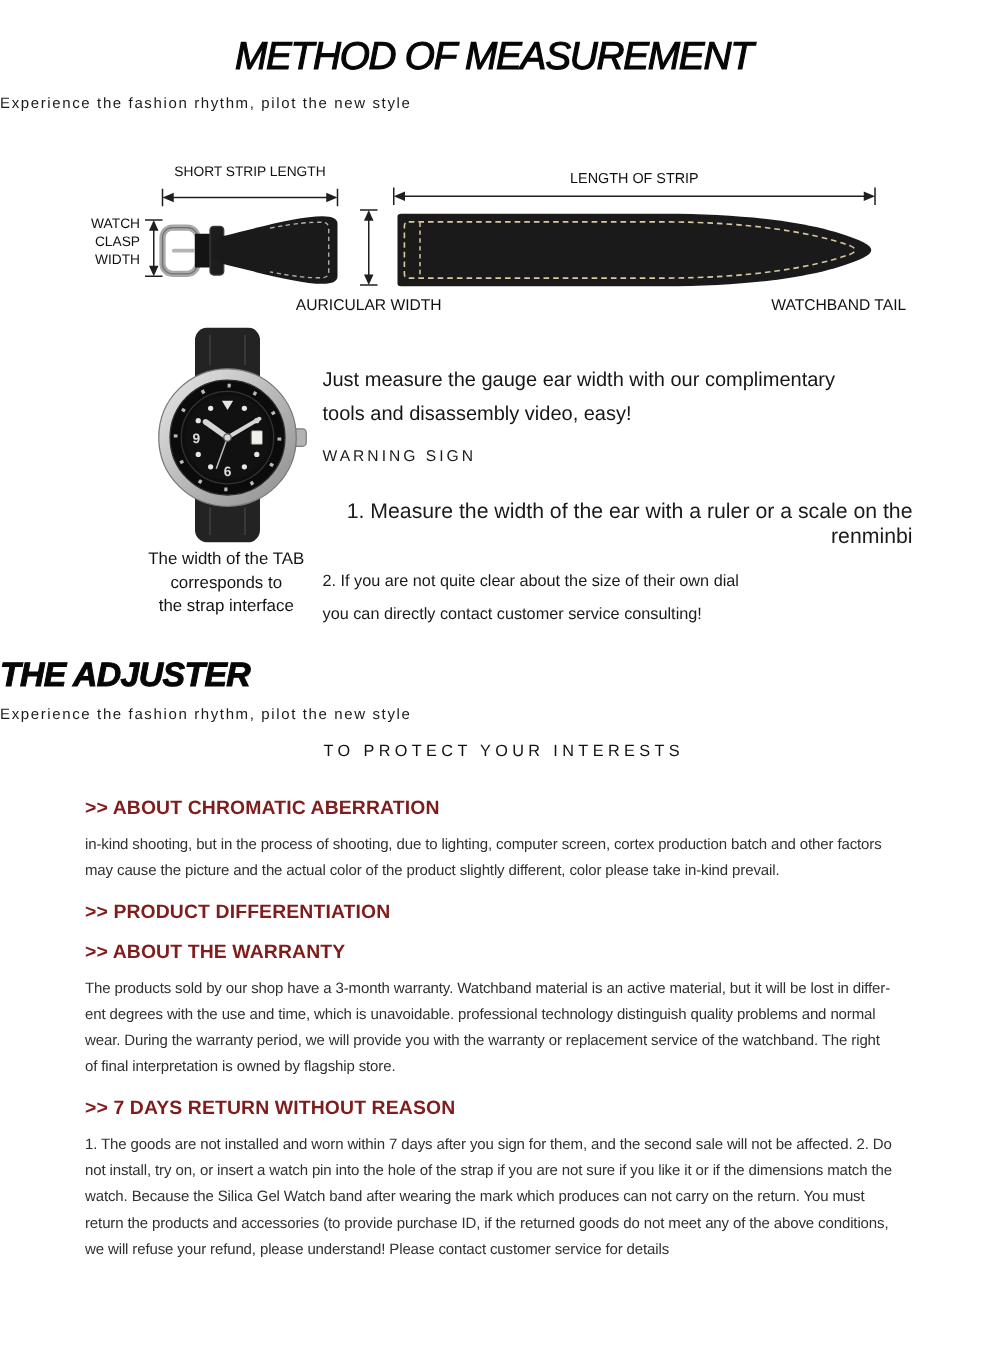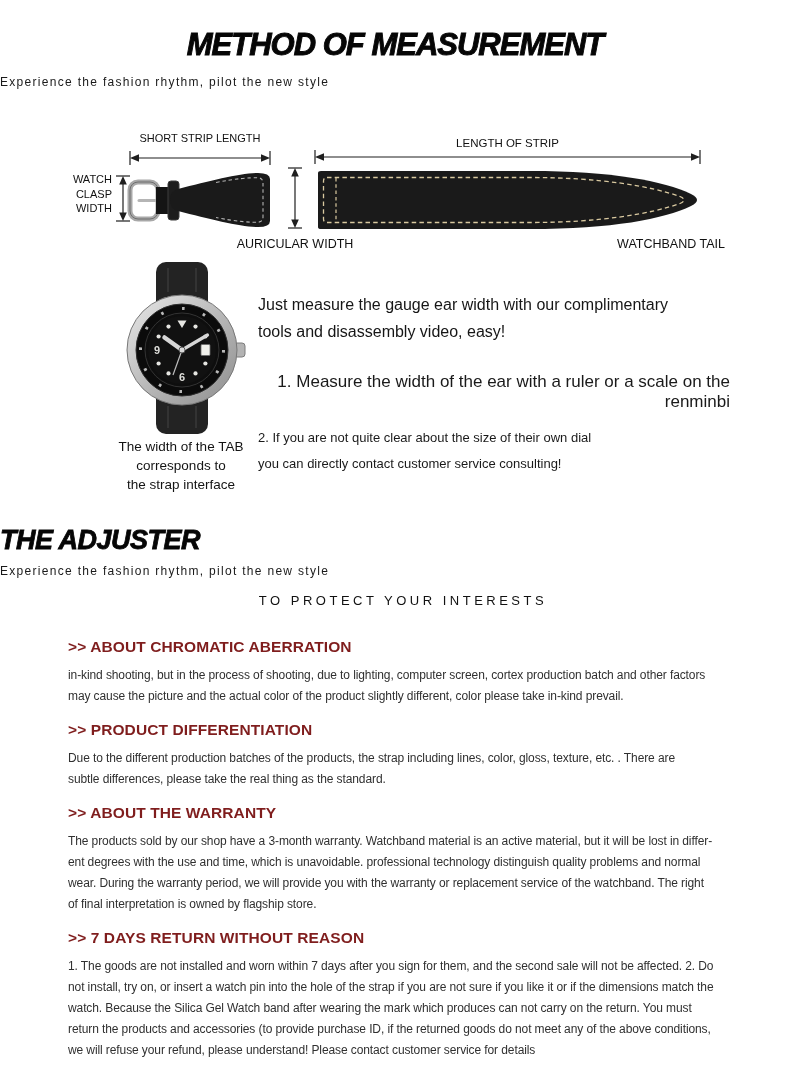--- a/index.html
+++ b/index.html
@@ -2,21 +2,21 @@
 <html><head>
 <meta charset="utf-8">
 <style>
   * { margin:0; padding:0; box-sizing:border-box; }
   html,body { background:#ffffff; }
   body { font-family:"Liberation Sans","DejaVu Sans",sans-serif; }
   .page { position:relative; width:790px; height:1077px; margin:0 auto; background:#fff; color:#1c1c1c; overflow:hidden; }
 
   
   .main-title { position:absolute; top:27px; left:0; width:100%; text-align:center;
-    font-size:31px; font-weight:700; font-style:italic; letter-spacing:-1px;
+    font-size:31px; font-weight:400; font-style:italic; letter-spacing:-1px;
     color:#060606; -webkit-text-stroke:0.9px #060606; }
   .subtitle { position:absolute; left:0; width:100%; text-align:left;
     font-size:12px; letter-spacing:1.3px; color:#1a1a1a; }
   .sub1 { top:75px; }
   .sub2 { top:564px; }
 
   
   .diagram { position:absolute; top:125px; left:0; width:790px; height:140px; }
   .diagram-art { position:absolute; top:0; left:0; }
   .dlabel { position:absolute; color:#111; white-space:pre-line; }
@@ -154,39 +154,38 @@
     <line x1="70" y1="88" x2="61" y2="113" stroke="#bdbdbd" stroke-width="1.2"></line>
     <circle cx="70" cy="88" r="3" fill="#d9d9d9" stroke="#555555"></circle>
   </svg>
   <div class="watch-caption">The width of the TAB
 corresponds to
 the strap interface</div>
 
   <div class="instructions">
     <div class="intro">Just measure the gauge ear width with our complimentary
 tools and disassembly video, easy!</div>
+    <div class="warning">WARNING SIGN</div>
     <div class="step step1">1. Measure the width of the ear with a ruler or a scale on the renminbi</div>
     <div class="step step2">2. If you are not quite clear about the size of their own dial
 you can directly contact customer service consulting!</div>
   </div>
 
   <h2 class="adjuster-title">THE ADJUSTER</h2>
   <div class="subtitle sub2">Experience the fashion rhythm, pilot the new style</div>
   <div class="tagline">TO PROTECT YOUR INTERESTS</div>
 
   <div class="policies">
     <section class="policy">
       <h3 class="policy-heading">&gt;&gt; ABOUT CHROMATIC ABERRATION</h3>
       <p class="policy-body">in-kind shooting, but in the process of shooting, due to lighting, computer screen, cortex production batch and other factors
 may cause the picture and the actual color of the product slightly different, color please take in-kind prevail.</p>
     </section>
     <section class="policy">
       <h3 class="policy-heading">&gt;&gt; PRODUCT DIFFERENTIATION</h3>
-      <p class="policy-body">Due to the different production batches of the products, the strap including lines, color, gloss, texture, etc. . There are
-subtle differences, please take the real thing as the standard.</p>
     </section>
     <section class="policy">
       <h3 class="policy-heading">&gt;&gt; ABOUT THE WARRANTY</h3>
       <p class="policy-body">The products sold by our shop have a 3-month warranty. Watchband material is an active material, but it will be lost in differ-
 ent degrees with the use and time, which is unavoidable.  professional technology distinguish quality problems and normal
 wear. During the warranty period, we will provide you with the warranty or replacement service of the watchband. The right
 of final interpretation is owned by flagship store.</p>
     </section>
     <section class="policy">
       <h3 class="policy-heading">&gt;&gt; 7 DAYS RETURN WITHOUT REASON</h3>

